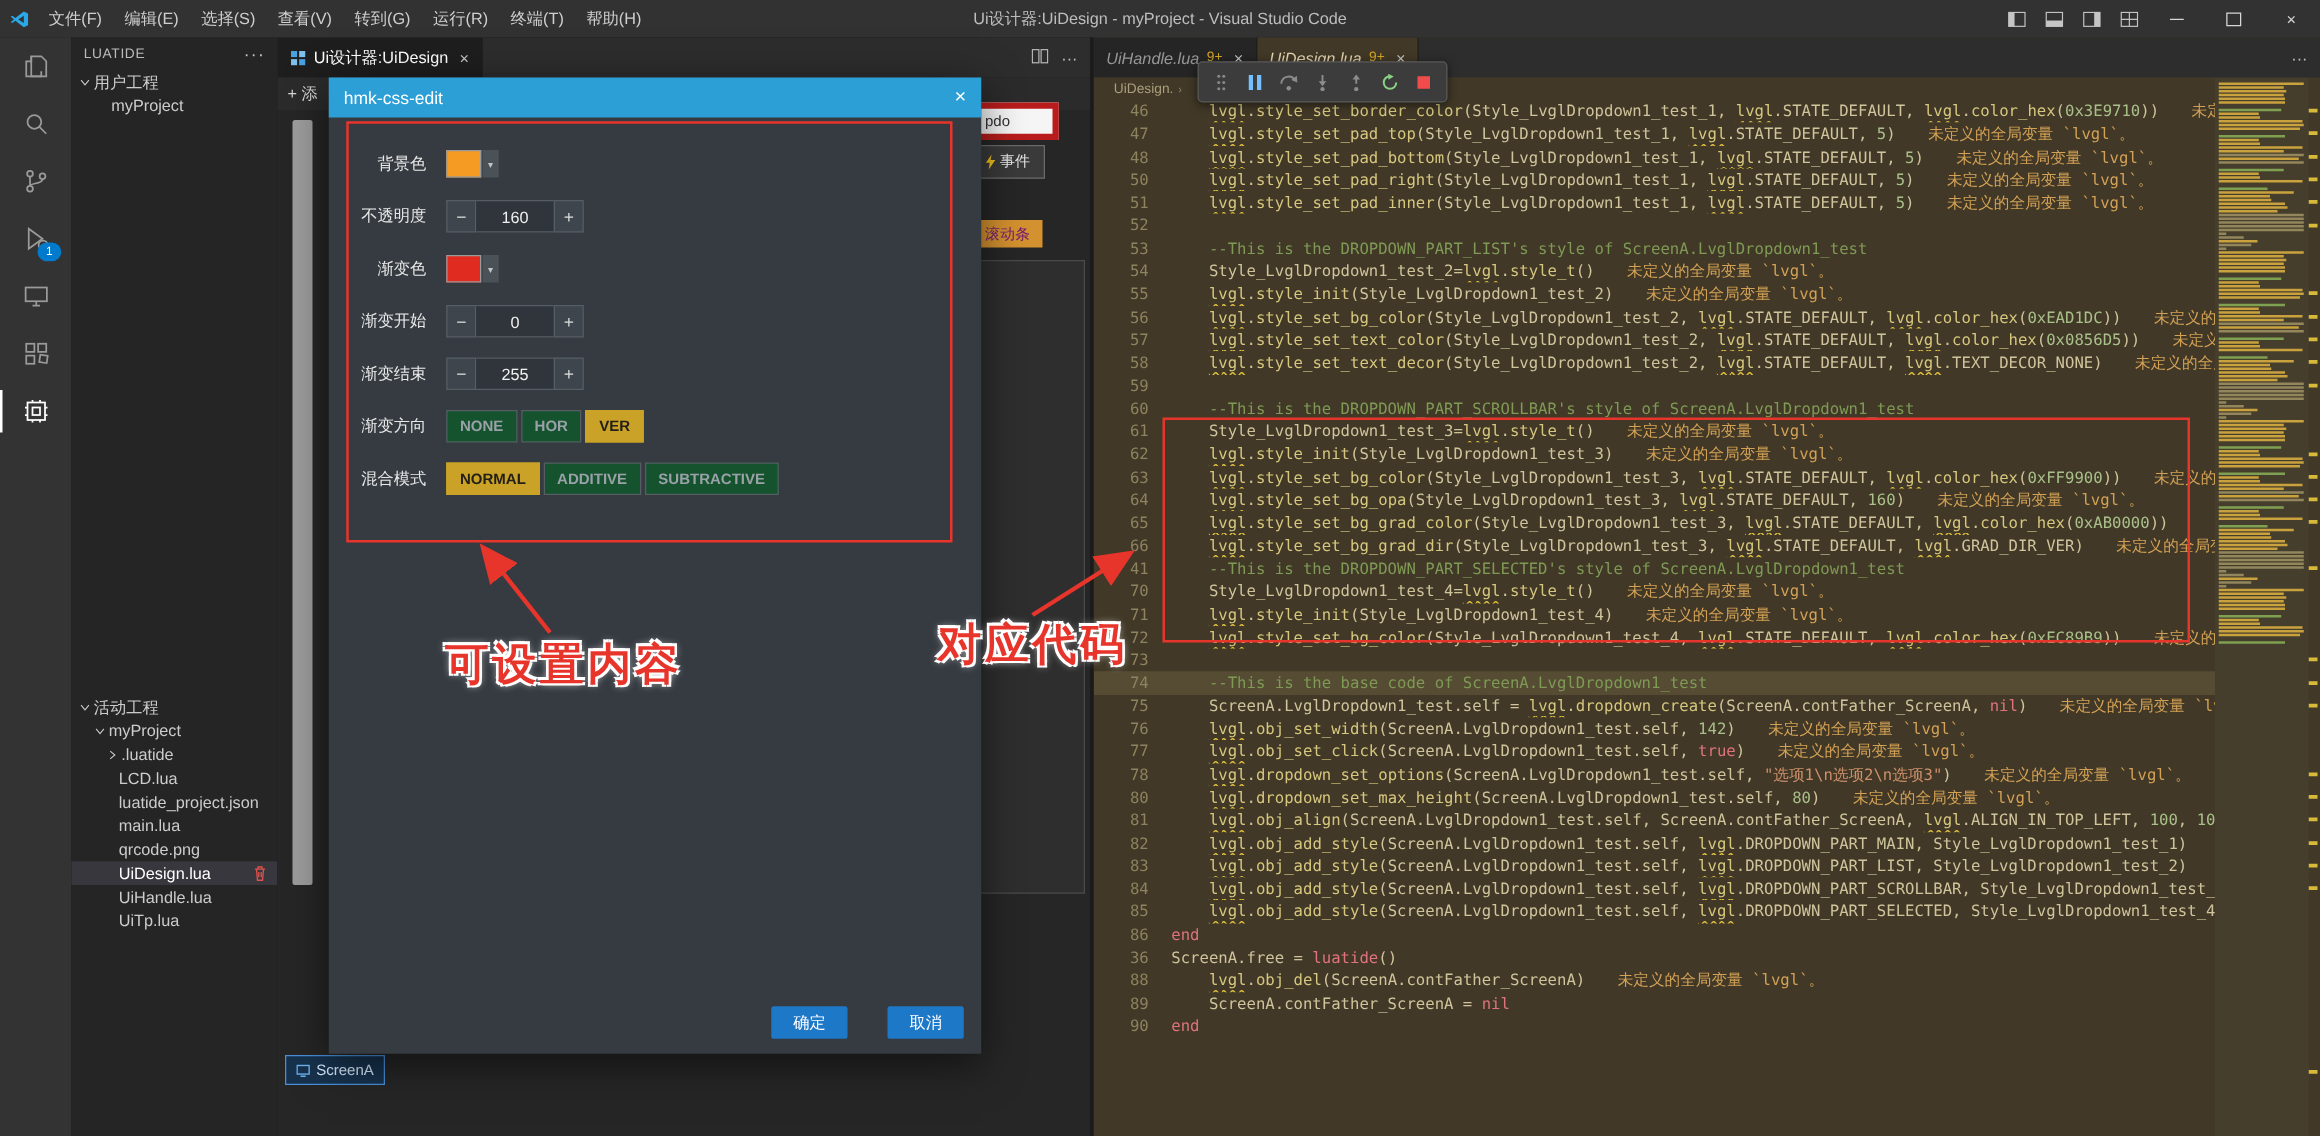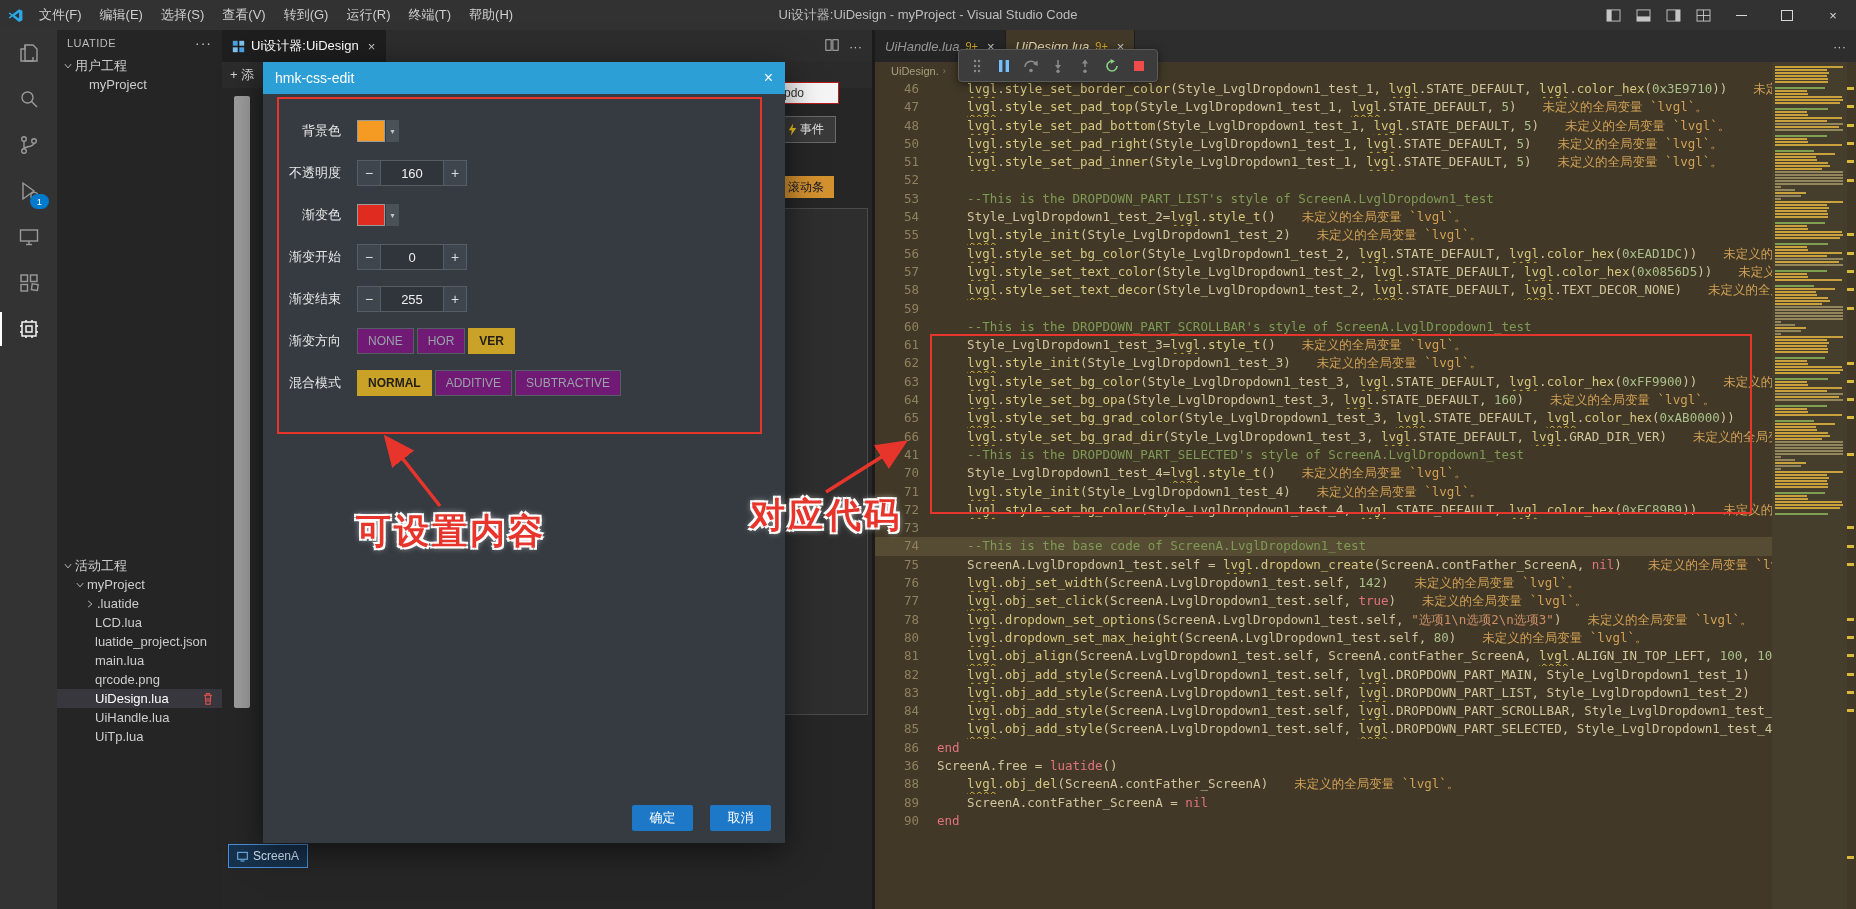--- a/index.html
+++ b/index.html
@@ -41,24 +41,24 @@
   .tab{display:flex;align-items:center;padding:0 10px;background:#252526;color:#969696;font-size:13px;border-right:1px solid #1e1e1e;}
   .tab.activeL{background:#1e1e1e;color:#ffffff;}
   .tab .tclose{margin-left:9px;color:#c5c5c5;font-size:13px;}
   .tab .badge9{margin-left:6px;color:#d7a723;font-size:11px;}
   .tab.it .tlabel{font-style:italic;}
   .tabbar-right{margin-left:auto;display:flex;align-items:center;gap:10px;padding-right:10px;color:#c5c5c5;}
   .lg-toolbar{position:absolute;left:0;top:32px;right:0;height:26px;background:#2b2b2b;color:#d5d5d5;font-size:13px;
               display:flex;align-items:center;padding-left:8px;}
   .lg-canvasbar{position:absolute;left:12px;top:66px;width:16px;height:612px;background:#9d9d9d;border-radius:2px;}
   .sliver-input{position:absolute;left:556px;top:52px;width:54px;height:20px;background:#f5f5f5;color:#333;font-size:12px;
-                display:flex;align-items:center;padding-left:5px;border:1px solid #b91c1c;}
+                display:flex;align-items:center;padding-left:5px;border:5px solid #b91c1c;}
   .sliver-event{position:absolute;left:554px;top:86px;width:58px;height:25px;background:#3a3a3a;border:1px solid #6a6a6a;
                 color:#e8e8e8;font-size:12px;display:flex;align-items:center;justify-content:center;gap:3px;}
-  .sliver-tag{position:absolute;left:556px;top:146px;width:56px;height:22px;background:#d4912f;color:#0f172a;font-size:12px;
+  .sliver-tag{position:absolute;left:556px;top:146px;width:56px;height:22px;background:#d4912f;color:#701a75;font-size:12px;
               display:flex;align-items:center;justify-content:center;}
   .sliver-panel{position:absolute;left:558px;top:178px;width:86px;height:505px;background:#2e2e2e;border:1px solid #4a4a4a;}
   .screen-chip{position:absolute;left:6px;top:814px;height:22px;padding:0 8px;display:flex;align-items:center;gap:5px;
                background:#17324d;border:1px solid #4a90d9;color:#d6e9fb;font-size:12px;}
   
   .rightgroup{position:absolute;left:875px;top:30px;width:981px;height:879px;background:#413827;overflow:hidden;}
   .rg-tabbar{position:absolute;left:0;top:0;right:0;height:32px;background:#2d2d2d;display:flex;}
   .breadcrumb{position:absolute;left:0;top:32px;right:84px;height:18px;background:#413827;color:#a99f7e;font-size:11px;
               display:flex;align-items:center;padding-left:16px;gap:4px;}
   .code{position:absolute;left:0;top:50px;width:897px;height:829px;font-family:"DejaVu Sans Mono",monospace;
@@ -86,23 +86,23 @@
   .m-close{margin-left:auto;color:#fff;font-size:16px;cursor:default;}
   .m-body{padding:24px 0 0 14px;}
   .m-row{display:flex;align-items:center;margin-bottom:16px;height:26px;}
   .m-label{width:64px;text-align:right;margin-right:16px;color:#e8e8e8;font-size:13px;flex:none;}
   .swatch{width:26px;height:20px;border:1px solid #9a9a9a;}
   .sw-arrow{width:13px;height:22px;background:#4a5157;color:#c5c5c5;font-size:8px;display:flex;align-items:center;justify-content:center;margin-left:1px;}
   .st-btn{width:24px;height:26px;background:#3e454c;border:1px solid #565d63;color:#dcdcdc;font-size:14px;
           display:flex;align-items:center;justify-content:center;box-sizing:border-box;}
   .st-val{width:62px;height:26px;background:#2f353b;border-top:1px solid #565d63;border-bottom:1px solid #565d63;
           color:#f0f0f0;font-size:13px;display:flex;align-items:center;justify-content:center;box-sizing:border-box;}
-  .seg{padding:5px 10px;background:#701a75;border:1px solid #565d63;color:#9aa1a8;font-size:12px;margin-right:3px;}
+  .seg{padding:5px 10px;background:#14532d;border:1px solid #565d63;color:#9aa1a8;font-size:12px;margin-right:3px;font-weight:bold;}
   .seg.on{background:#c9a227;border-color:#c9a227;color:#23201a;font-weight:bold;}
-  .m-footer{position:absolute;right:14px;bottom:12px;display:flex;gap:17px;}
+  .m-footer{position:absolute;right:14px;bottom:12px;display:flex;gap:32px;}
   .m-btn{width:61px;height:26px;background:#1e78c8;color:#fff;font-size:13px;border:none;border-radius:2px;
          display:flex;align-items:center;justify-content:center;}
   
   .ann-rect{position:absolute;border:2px solid #e8352c;z-index:110;pointer-events:none;}
   .ann-text{position:absolute;z-index:120;color:#e8352c;font-weight:bold;font-size:35px;letter-spacing:3px;
             text-shadow:-2px -2px 0 #fff,2px -2px 0 #fff,-2px 2px 0 #fff,2px 2px 0 #fff,0 0 7px #fff;pointer-events:none;}
   #arrows{position:absolute;left:0;top:0;z-index:115;pointer-events:none;}
 </style>
 </head>
 <body>

